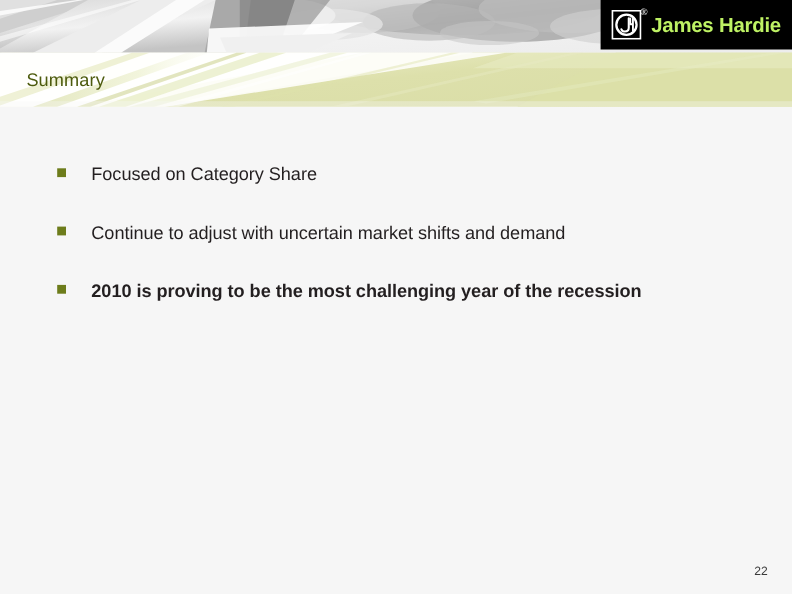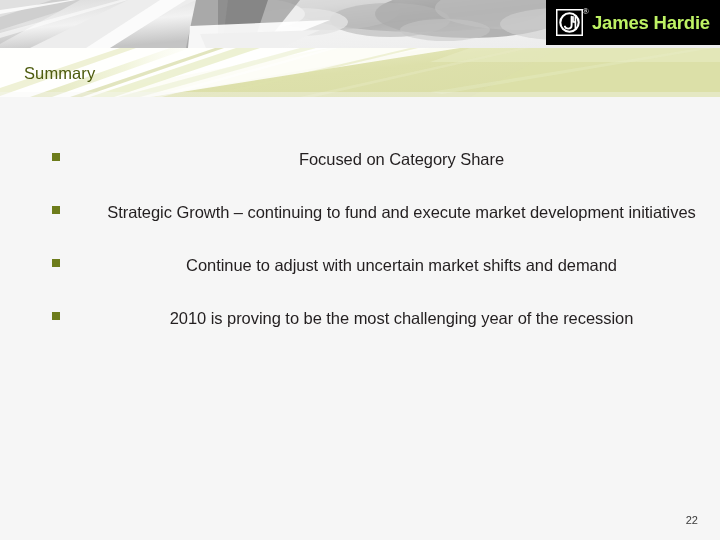--- a/index.html
+++ b/index.html
@@ -93,37 +93,36 @@
     position: absolute;
     left: 52px;
     top: 146px;
     width: 668px;
   }
   .bullet-row {
     display: flex;
     align-items: flex-start;
     margin-bottom: 27px;
   }
-  .bullet-row:last-child { margin-bottom: 16px; }
+  .bullet-row:last-child { margin-bottom: 16px; font-weight: bold; }
 
   .bullet-marker {
     flex: 0 0 auto;
     width: 8px;
     height: 8px;
     background: #6d7c1b;
     margin-top: 7px;
     margin-right: 23px;
   }
   .bullet-text {
     flex: 1 1 auto;
     font-size: 16.5px;
     line-height: 26px;
     color: #231f20;
     letter-spacing: -0.05px;
-    text-align: center;
   }
 
   
   .page-number {
     position: absolute;
     right: 22px;
     bottom: 14px;
     font-size: 11px;
     color: #3a3a3a;
   }
@@ -246,24 +245,20 @@
 
   <div class="slide-title">Summary</div>
 
   <div class="body-list">
 
     <div class="bullet-row">
       <span class="bullet-marker"></span>
       <span class="bullet-text">Focused on Category Share</span>
     </div>
 
-    <div class="bullet-row">
-      <span class="bullet-marker"></span>
-      <span class="bullet-text">Strategic Growth – continuing to fund and execute market development initiatives</span>
-    </div>
 
 
     <div class="bullet-row">
       <span class="bullet-marker"></span>
       <span class="bullet-text">Continue to adjust with uncertain market shifts and demand</span>
     </div>
 
     <div class="bullet-row">
       <span class="bullet-marker"></span>
       <span class="bullet-text">2010 is proving to be the most challenging year of the recession</span>

